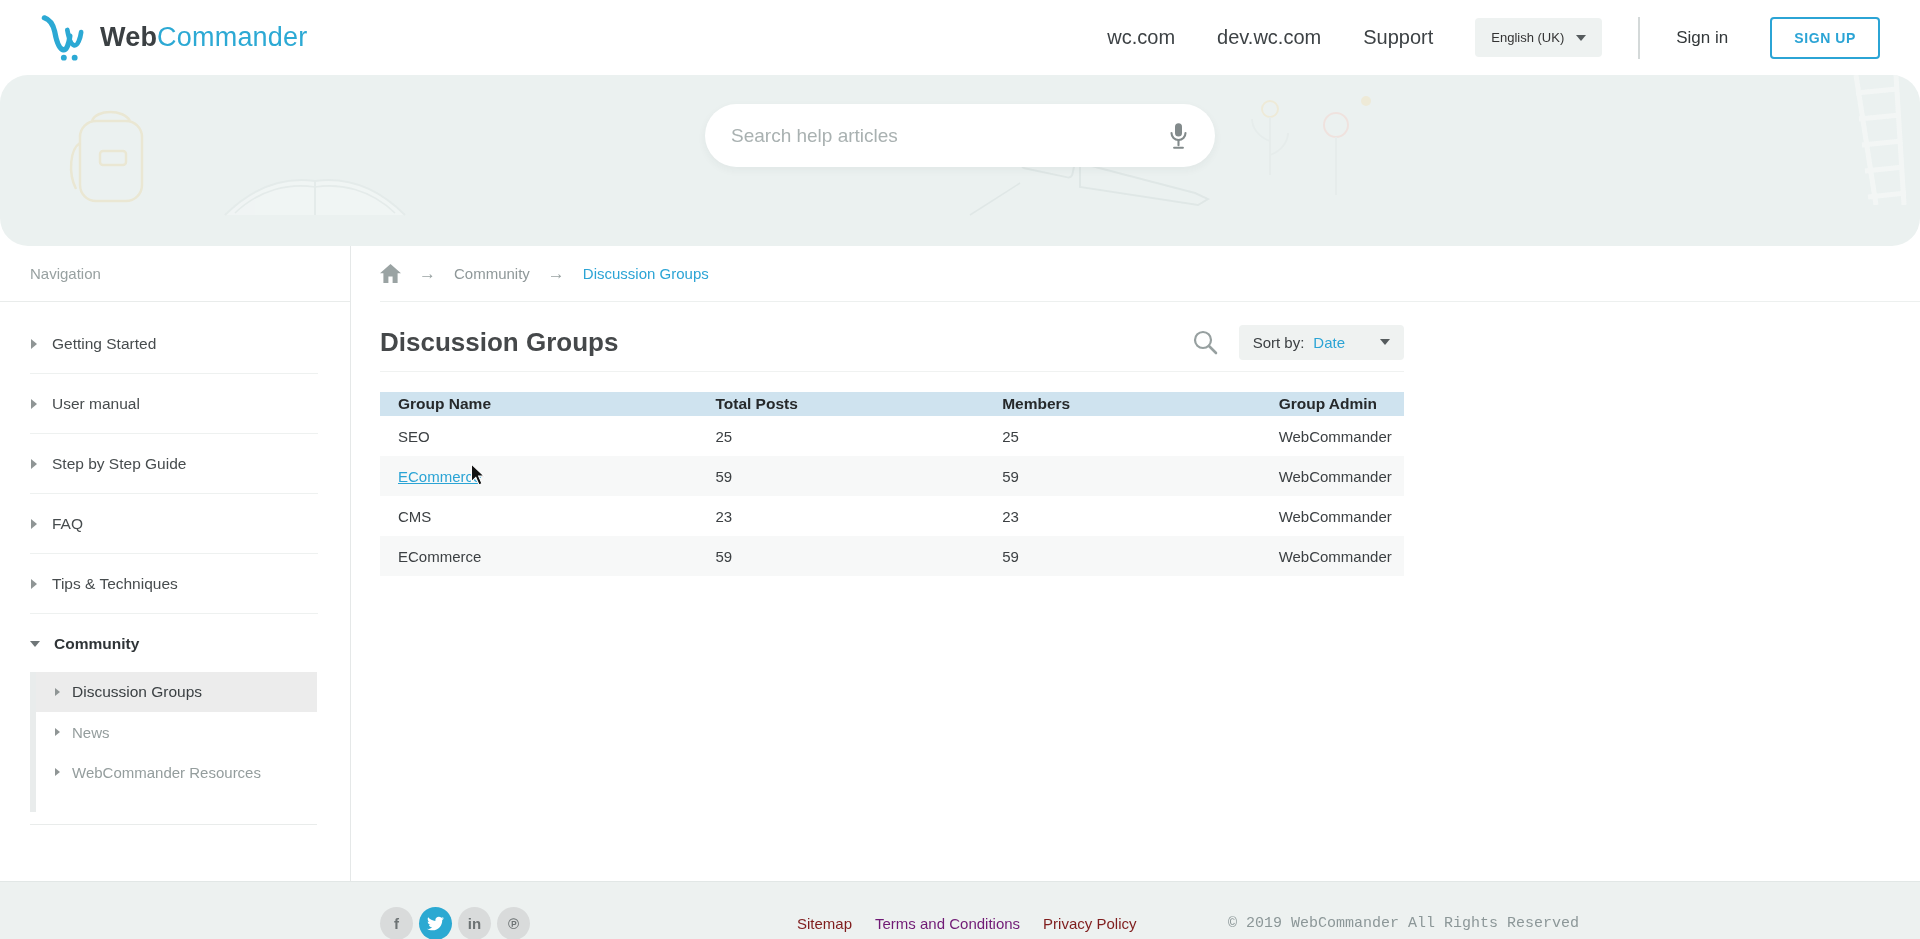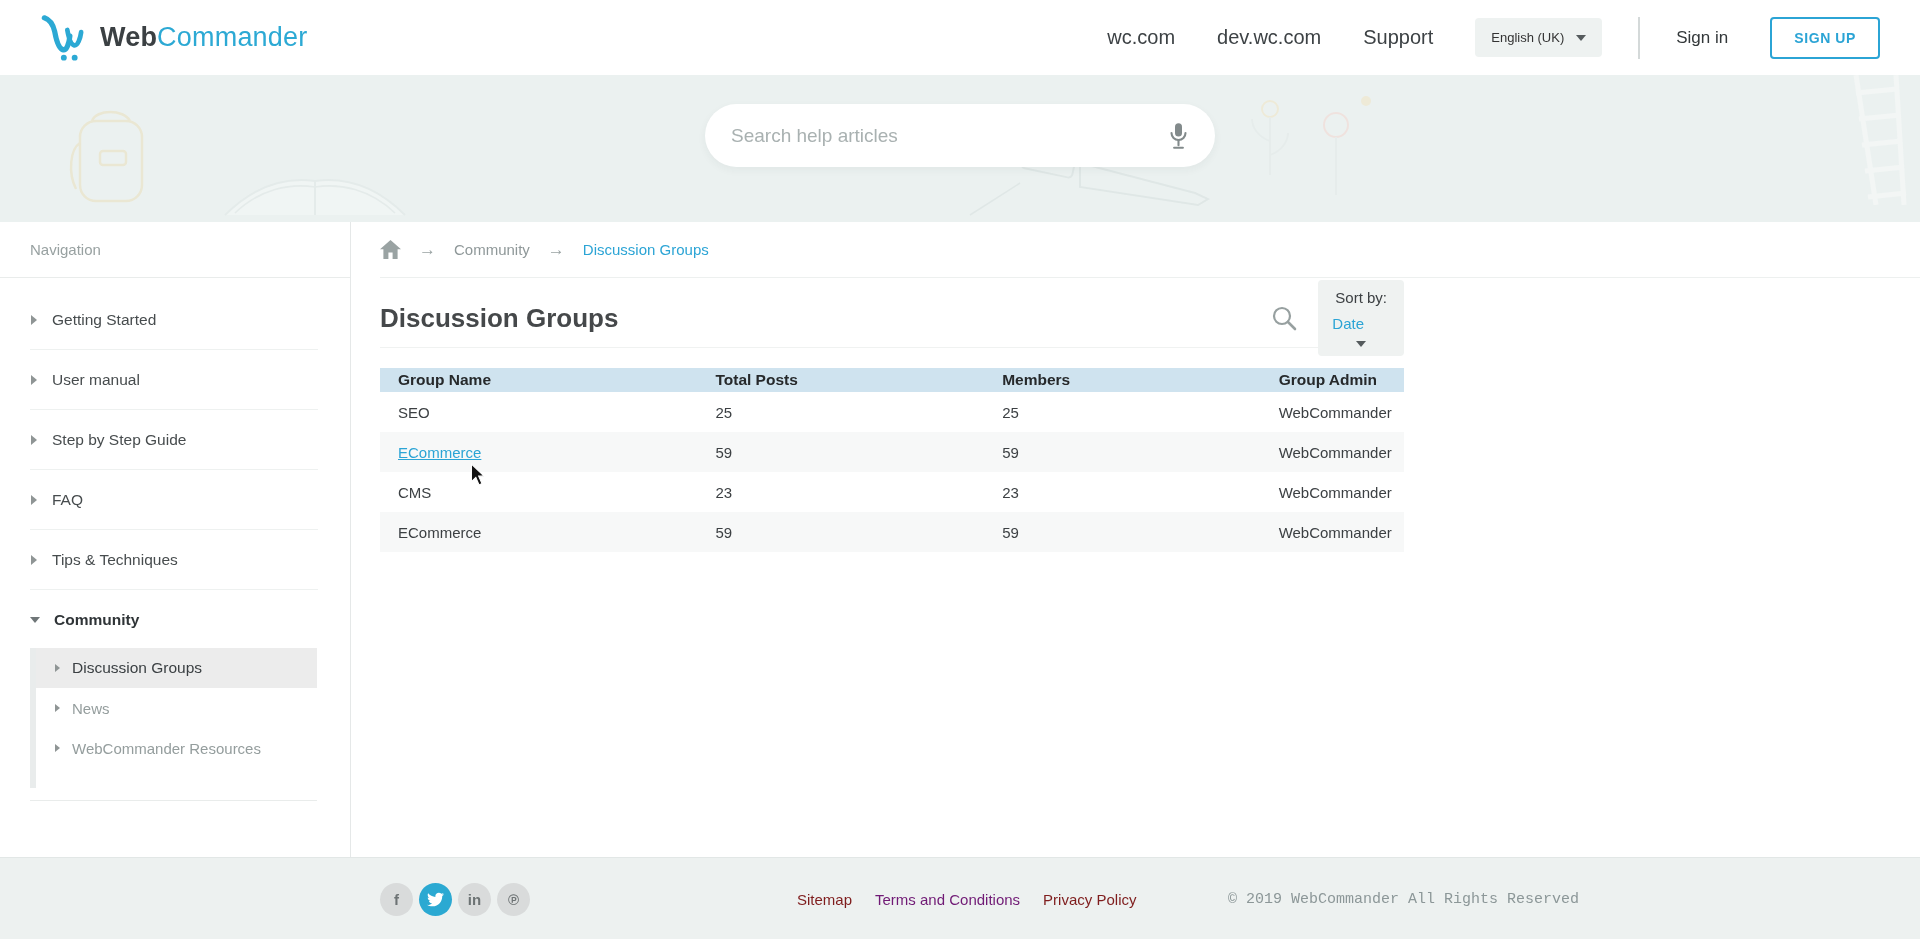--- a/index.html
+++ b/index.html
@@ -37,21 +37,21 @@
   .nav-divider { width:2px; height:42px; background:#d4d9d9; margin:0 -6px; }
   .sign-in { font-size:17px; color:#33383a; cursor:pointer; }
   .sign-up {
     border:2px solid #2ba4d5; color:#2ba4d5; background:#fff;
     border-radius:4px; padding:11px 22px;
     font-size:14px; font-weight:bold; letter-spacing:.6px;
     cursor:pointer; font-family:inherit;
   }
 
   
-  .hero { position:relative; height:147px; background:#ebf1f0; overflow:hidden; }
+  .hero { position:relative; height:171px; background:#ebf1f0; overflow:hidden;border-radius:28px; }
   .doodle { position:absolute; pointer-events:none; }
   .search-bar {
     position:absolute; left:705px; top:29px; width:510px; height:63px;
     background:#fff; border-radius:32px;
     display:flex; align-items:center; padding:0 26px;
     box-shadow:0 3px 8px rgba(40,60,60,.05);
   }
   .search-bar input {
     flex:1; border:none; outline:none; font-size:19px; color:#4a5052;
     font-family:inherit; background:transparent;
@@ -120,21 +120,20 @@
     width:1024px; margin-top:20px; height:40px;
     display:flex; align-items:center;
   }
   .page-title { font-size:26px; font-weight:bold; color:#45484a; }
   .title-tools { margin-left:auto; display:flex; align-items:center; gap:20px; }
   .search-btn { display:flex; cursor:pointer; }
   .sort-pill {
     background:#eff2f1; border-radius:4px; padding:9px 14px;
     display:flex; align-items:center; gap:9px; font-size:15px; color:#3c4043;
     cursor:pointer;
-    flex-direction:column;
   }
   .sort-value { color:#2ba4d5; margin-right:26px; }
   .title-divider { width:1024px; margin-top:9px; border-bottom:1px solid #f0f2f1; }
 
   table.groups { width:1024px; margin-top:20px; border-collapse:collapse; }
   table.groups th {
     background:#cfe3ef; height:24px; text-align:left;
     padding-left:18px; font-size:15.5px; color:#26292b;
   }
   table.groups td {

